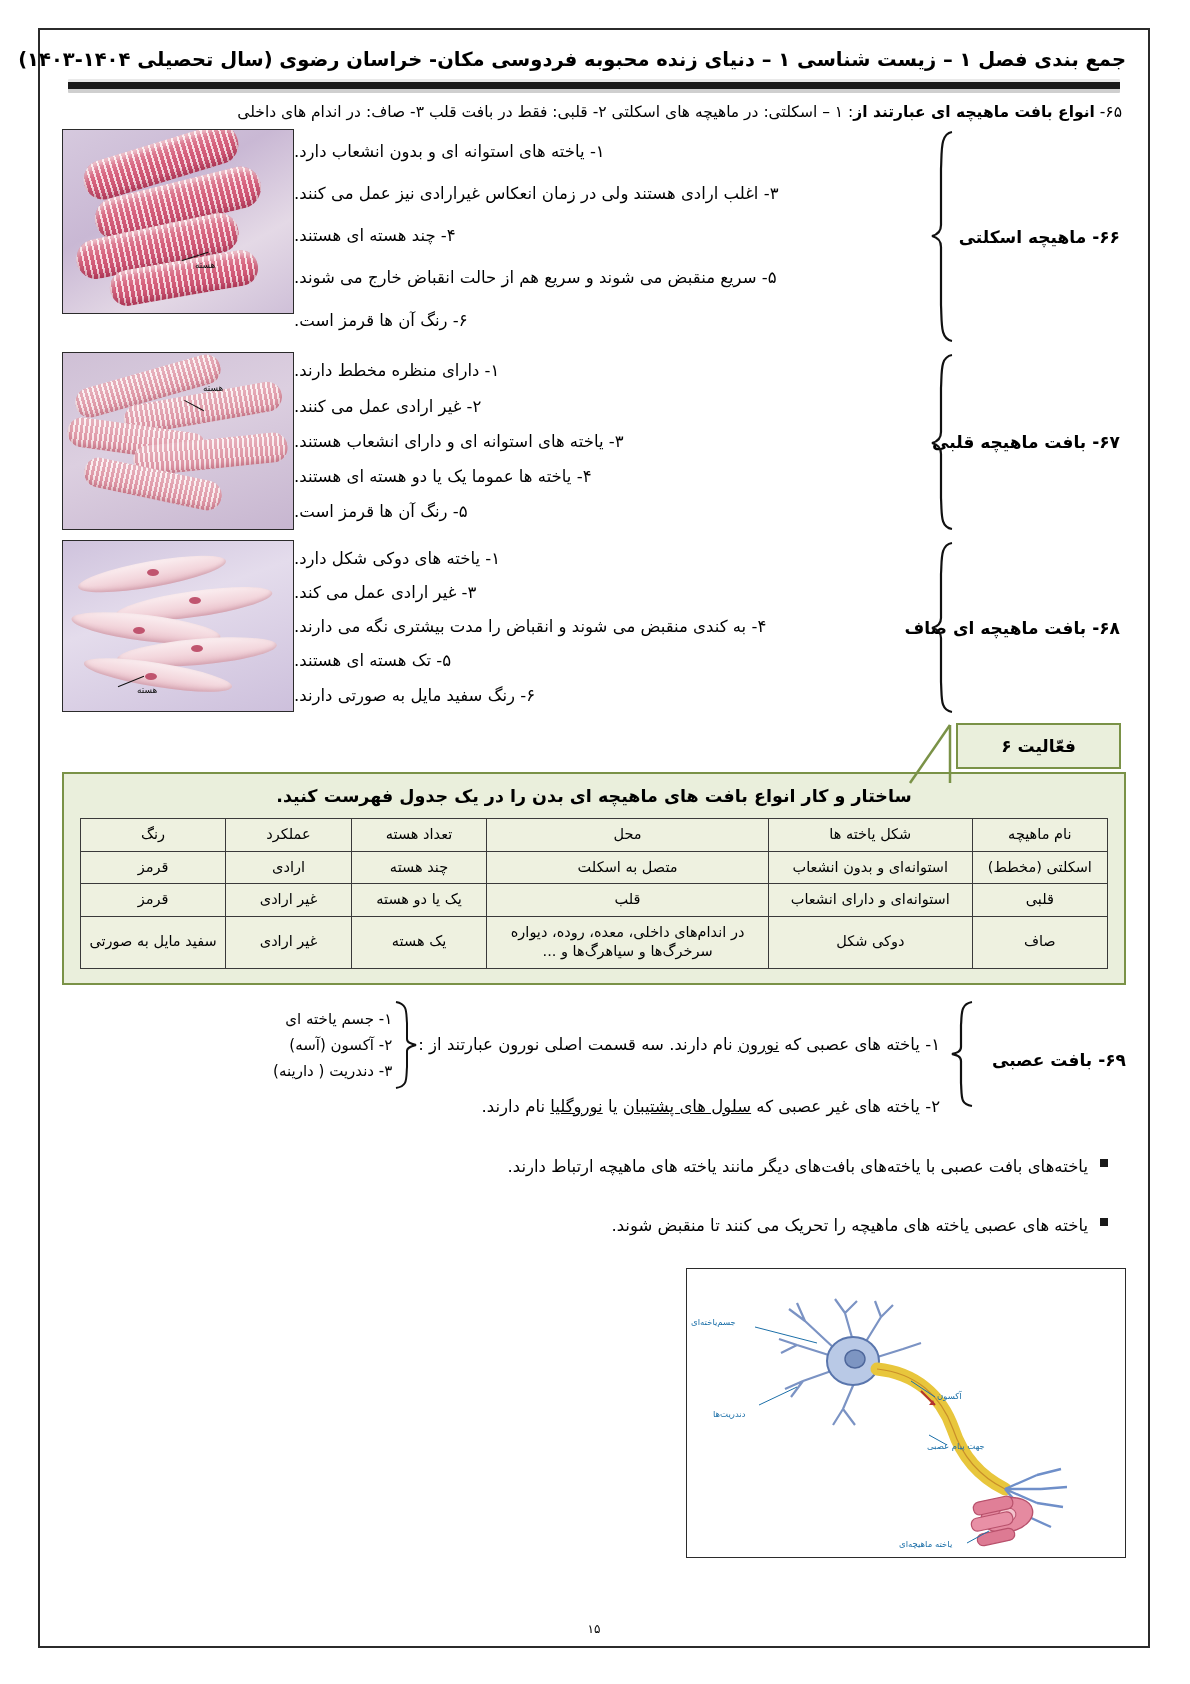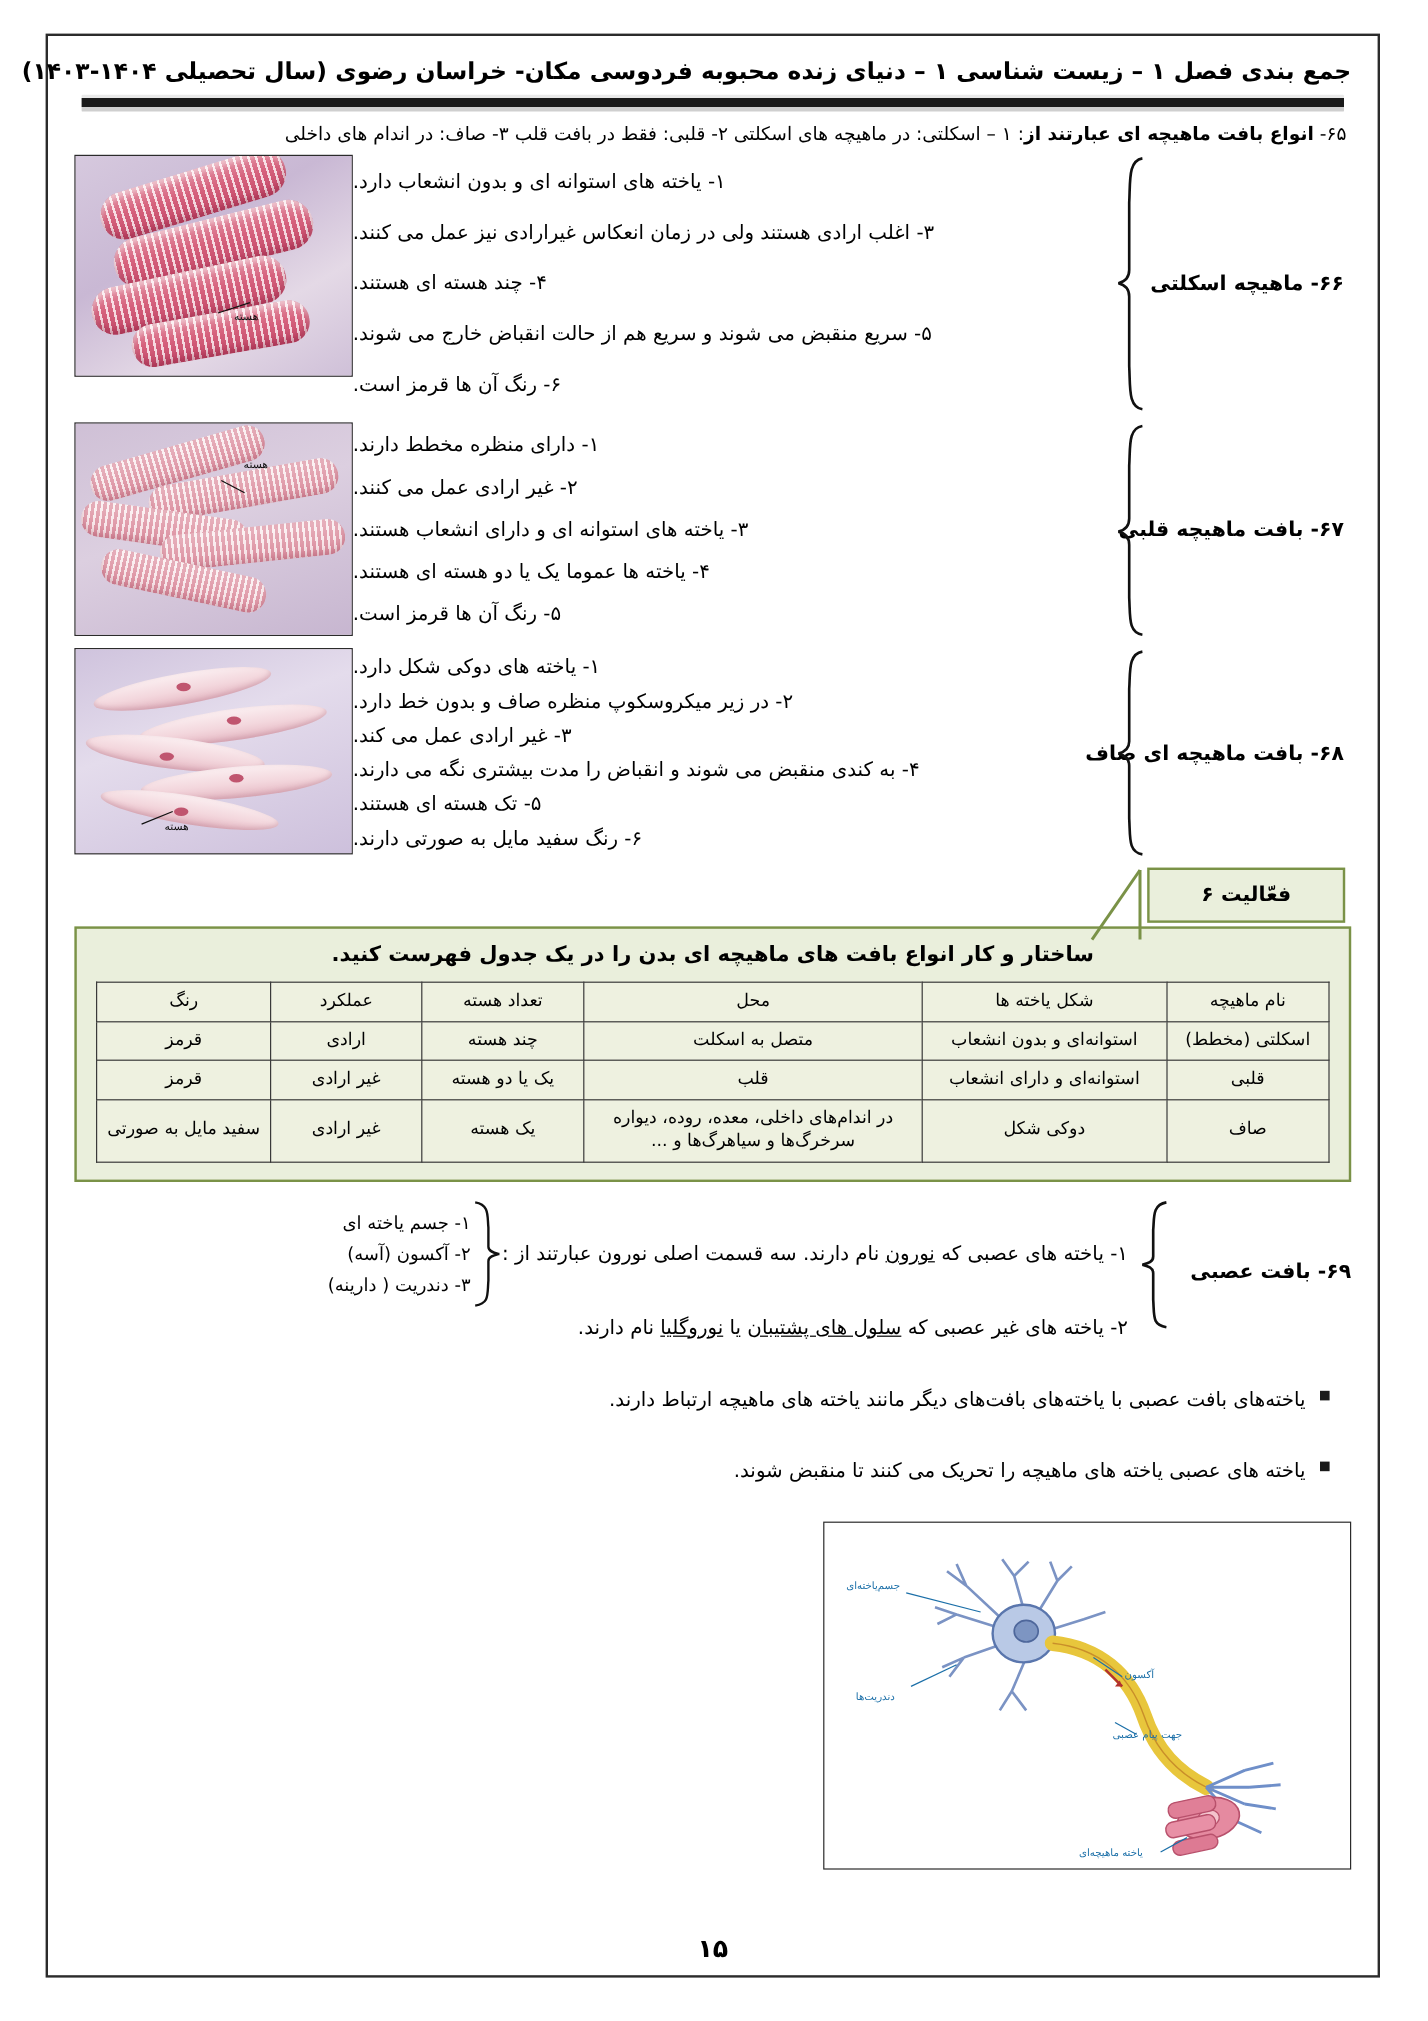--- a/index.html
+++ b/index.html
@@ -300,22 +300,21 @@
     font-size: 16.5px;
     line-height: 2.0;
     text-align: right;
     direction: rtl;
   }
   .page-num {
     position: absolute;
     bottom: 10px;
     left: 0; right: 0;
     text-align: center;
-    font-size: 21px;
-    font-weight: bold;
+    font-size: 12px;
   }
 </style>
 </head>
 <body>
 
 <div class="page">
 <div class="inner">
 
   <div class="header-title">جمع بندی فصل ۱ – زیست شناسی ۱ – دنیای زنده   محبوبه فردوسی مکان- خراسان رضوی  (سال تحصیلی ۱۴۰۴-۱۴۰۳)</div>
   <div class="header-rule"></div>
@@ -378,21 +377,20 @@
 
   <div class="block">
     <div class="block-label">۶۸- بافت ماهیچه ای صاف</div>
     <div class="brace">
       <svg width="26" height="175" viewBox="0 0 26 175">
         <path d="M22 3 C10 5 12 20 11 34 L11 78 C11 85 6 87 2 88 C6 89 11 91 11 98 L11 142 C12 158 10 170 22 172" fill="none" stroke="#111" stroke-width="2.2"></path>
       </svg>
     </div>
     <div class="block-list">
       <div class="li">۱- یاخته های دوکی شکل دارد.</div>
-      <div class="li">۲- در زیر میکروسکوپ منظره صاف و بدون خط دارد.</div>
       <div class="li">۳- غیر ارادی عمل می کند.</div>
       <div class="li">۴- به کندی منقبض می شوند و انقباض را مدت بیشتری نگه می دارند.</div>
       <div class="li">۵- تک هسته ای هستند.</div>
       <div class="li">۶- رنگ سفید مایل به صورتی دارند.</div>
     </div>
     <div class="imgbox img-smooth">
       <div class="bg"></div>
       <div class="spindle" style="left:14px; top:20px; width:150px; height:26px; transform:rotate(-10deg);"></div>
       <div class="nuc" style="left:84px; top:28px;"></div>
       <div class="spindle" style="left:52px; top:50px; width:158px; height:26px; transform:rotate(-8deg);"></div>
@@ -536,21 +534,21 @@
         </g>
 
         <g stroke="#1b6fa8" stroke-width="1" fill="none">
           <path d="M70 58 L132 74"></path>
           <path d="M74 136 L112 118"></path>
           <path d="M250 128 L226 112"></path>
           <path d="M262 176 L244 166"></path>
           <path d="M282 274 L304 262"></path>
         </g>
       </svg>
-      <div class="lbl" style="left:18px; top:48px;">جسم‌یاخته‌ای</div>
+      <div class="lbl" style="left:4px; top:48px;">جسم‌یاخته‌ای</div>
       <div class="lbl" style="left:26px; top:140px;">دندریت‌ها</div>
       <div class="lbl" style="left:250px; top:122px;">آکسون</div>
       <div class="lbl" style="left:240px; top:172px;">جهت پیام عصبی</div>
       <div class="lbl" style="left:212px; top:270px;">یاخته ماهیچه‌ای</div>
     </div>
 
   </div>
 
   <div class="page-num">۱۵</div>
 

